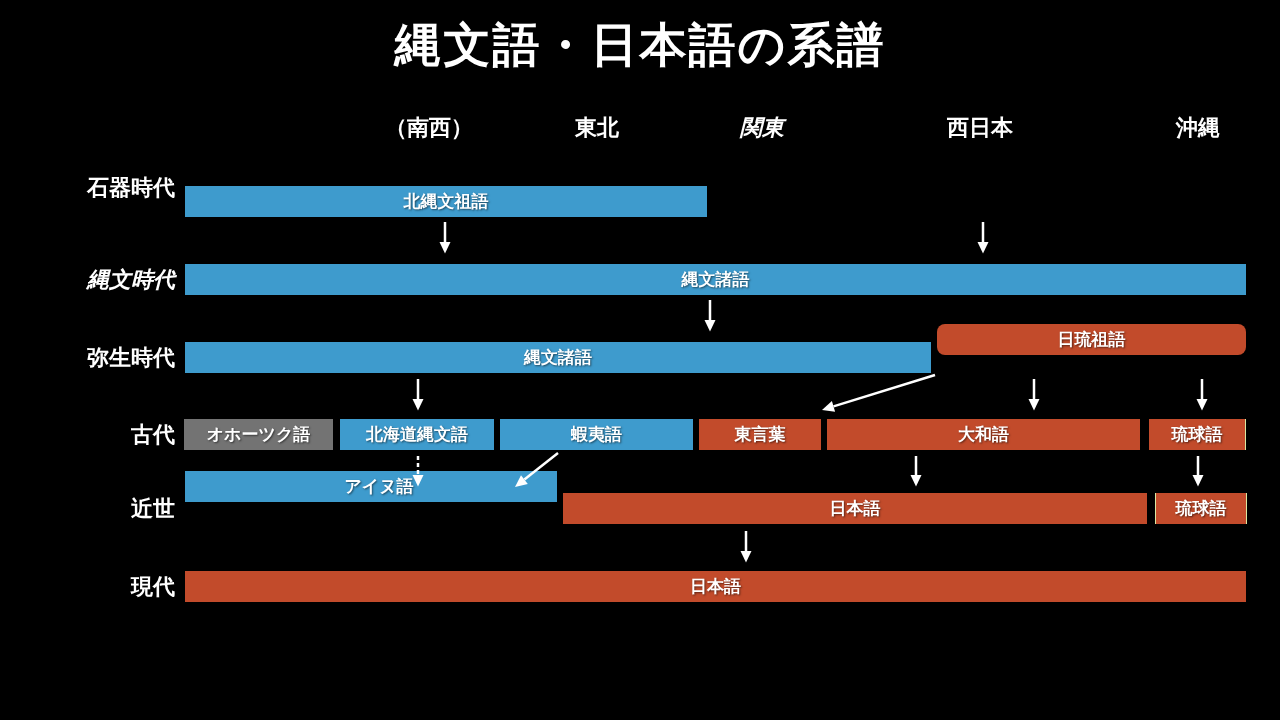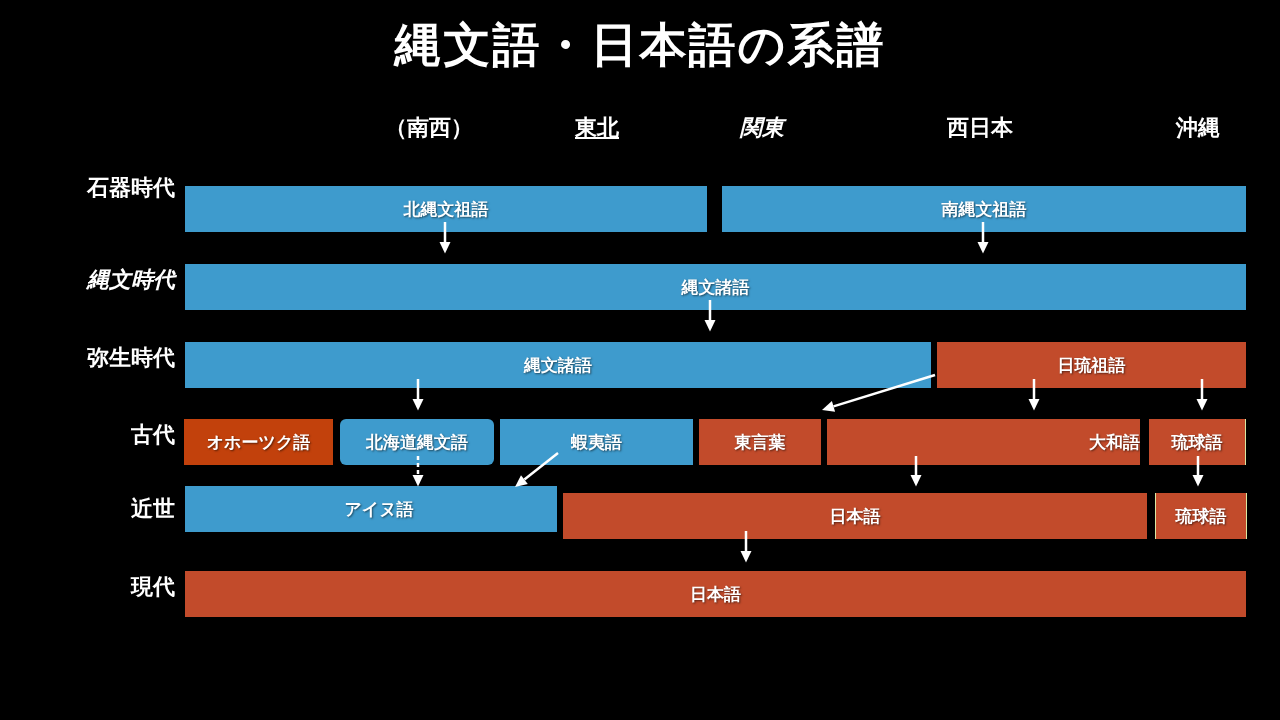--- a/index.html
+++ b/index.html
@@ -10,90 +10,87 @@
   .title{
     position:absolute;top:14px;left:0;width:1280px;text-align:center;
     font-size:47px;font-weight:bold;letter-spacing:2px;
   }
   .colhead{position:absolute;top:113px;font-size:22px;font-weight:bold;white-space:nowrap;}
   .era{
     position:absolute;right:1105px;height:31px;display:flex;align-items:center;
     font-size:22px;font-weight:bold;white-space:nowrap;
   }
   .bar{
-    position:absolute;height:46px;display:flex;align-items:center;justify-content:center;
+    position:absolute;height:31px;display:flex;align-items:center;justify-content:center;
     font-size:17px;font-weight:bold;white-space:nowrap;
     text-shadow:1px 1px 2px rgba(0,0,0,.55);box-sizing:border-box;
   }
   .c-blue{background:#3E9BCD;}
   .c-red{background:#C24B2B;}
-  .c-green{background:#c2410c;align-items:center;}
+  .c-green{background:#737373;align-items:center;}
   .edge-lr{border-left:1px solid #D9E8A3;border-right:1px solid #D9E8A3;}
   .edge-r{border-right:1px solid #D9E8A3;}
   .arrow{position:absolute;}
   svg{display:block;}
 </style>
 </head>
 <body>
 
 <div id="stage">
 
   <div class="title">縄文語・日本語の系譜</div>
 
   <div class="colhead" style="left:385px;">（南西）</div>
-  <div class="colhead" style="left:575px;text-decoration:underline;">東北</div>
+  <div class="colhead" style="left:575px;">東北</div>
   <div class="colhead" style="left:740px;font-style:italic;">関東</div>
   <div class="colhead" style="left:947px;">西日本</div>
   <div class="colhead" style="left:1176px;">沖縄</div>
 
   <div class="era" style="top:172px;">石器時代</div>
   <div class="era" style="top:264px;font-style:italic;">縄文時代</div>
   <div class="era" style="top:342px;">弥生時代</div>
   <div class="era" style="top:419px;">古代</div>
   <div class="era" style="top:493px;">近世</div>
   <div class="era" style="top:571px;">現代</div>
 
   <div class="bar c-blue" style="left:185px;top:186px;width:522px;">
       <span>北縄文祖語</span>
     </div>
-  <div class="bar c-blue" style="left:722px;top:186px;width:524px;">
-      <span>南縄文祖語</span>
-    </div>
 
   <div class="bar c-blue" style="left:185px;top:264px;width:1061px;">
       <span>縄文諸語</span>
     </div>
 
   <div class="bar c-blue" style="left:185px;top:342px;width:746px;">
       <span>縄文諸語</span>
     </div>
-  <div class="bar c-red" style="left:937px;top:342px;width:309px;">
+  <div class="bar c-red" style="left:937px;top:324px;width:309px;border-radius:8px;">
       <span>日琉祖語</span>
     </div>
 
   <div class="bar c-green" style="left:184px;top:419px;width:149px;">
       <span>オホーツク語</span>
     </div>
-  <div class="bar c-blue" style="left:340px;top:419px;width:154px;border-radius:6px;">
+  <div class="bar c-blue" style="left:340px;top:419px;width:154px;">
       <span>北海道縄文語</span>
     </div>
   <div class="bar c-blue" style="left:500px;top:419px;width:193px;text-align:right;">
       <span>蝦夷語</span>
     </div>
   <div class="bar c-red" style="left:699px;top:419px;width:122px;">
       <span>東言葉</span>
     </div>
-  <div class="bar c-red" style="left:827px;top:419px;width:313px;justify-content:flex-end;">
+  <div class="bar c-red" style="left:827px;top:419px;width:313px;">
       <span>大和語</span>
     </div>
   <div class="bar c-red edge-r" style="left:1149px;top:419px;width:97px;">
       <span>琉球語</span>
     </div>
 
-  <div class="bar c-blue" style="left:185px;top:486px;width:372px;padding-left:16px;">
+  <div class="bar c-blue" style="left:185px;top:471px;width:372px;padding-left:16px;">
       <span>アイヌ語</span>
     </div>
   <div class="bar c-red" style="left:563px;top:493px;width:584px;">
       <span>日本語</span>
     </div>
   <div class="bar c-red edge-lr" style="left:1155px;top:493px;width:92px;">
       <span>琉球語</span>
     </div>
 
   <div class="bar c-red" style="left:185px;top:571px;width:1061px;">

